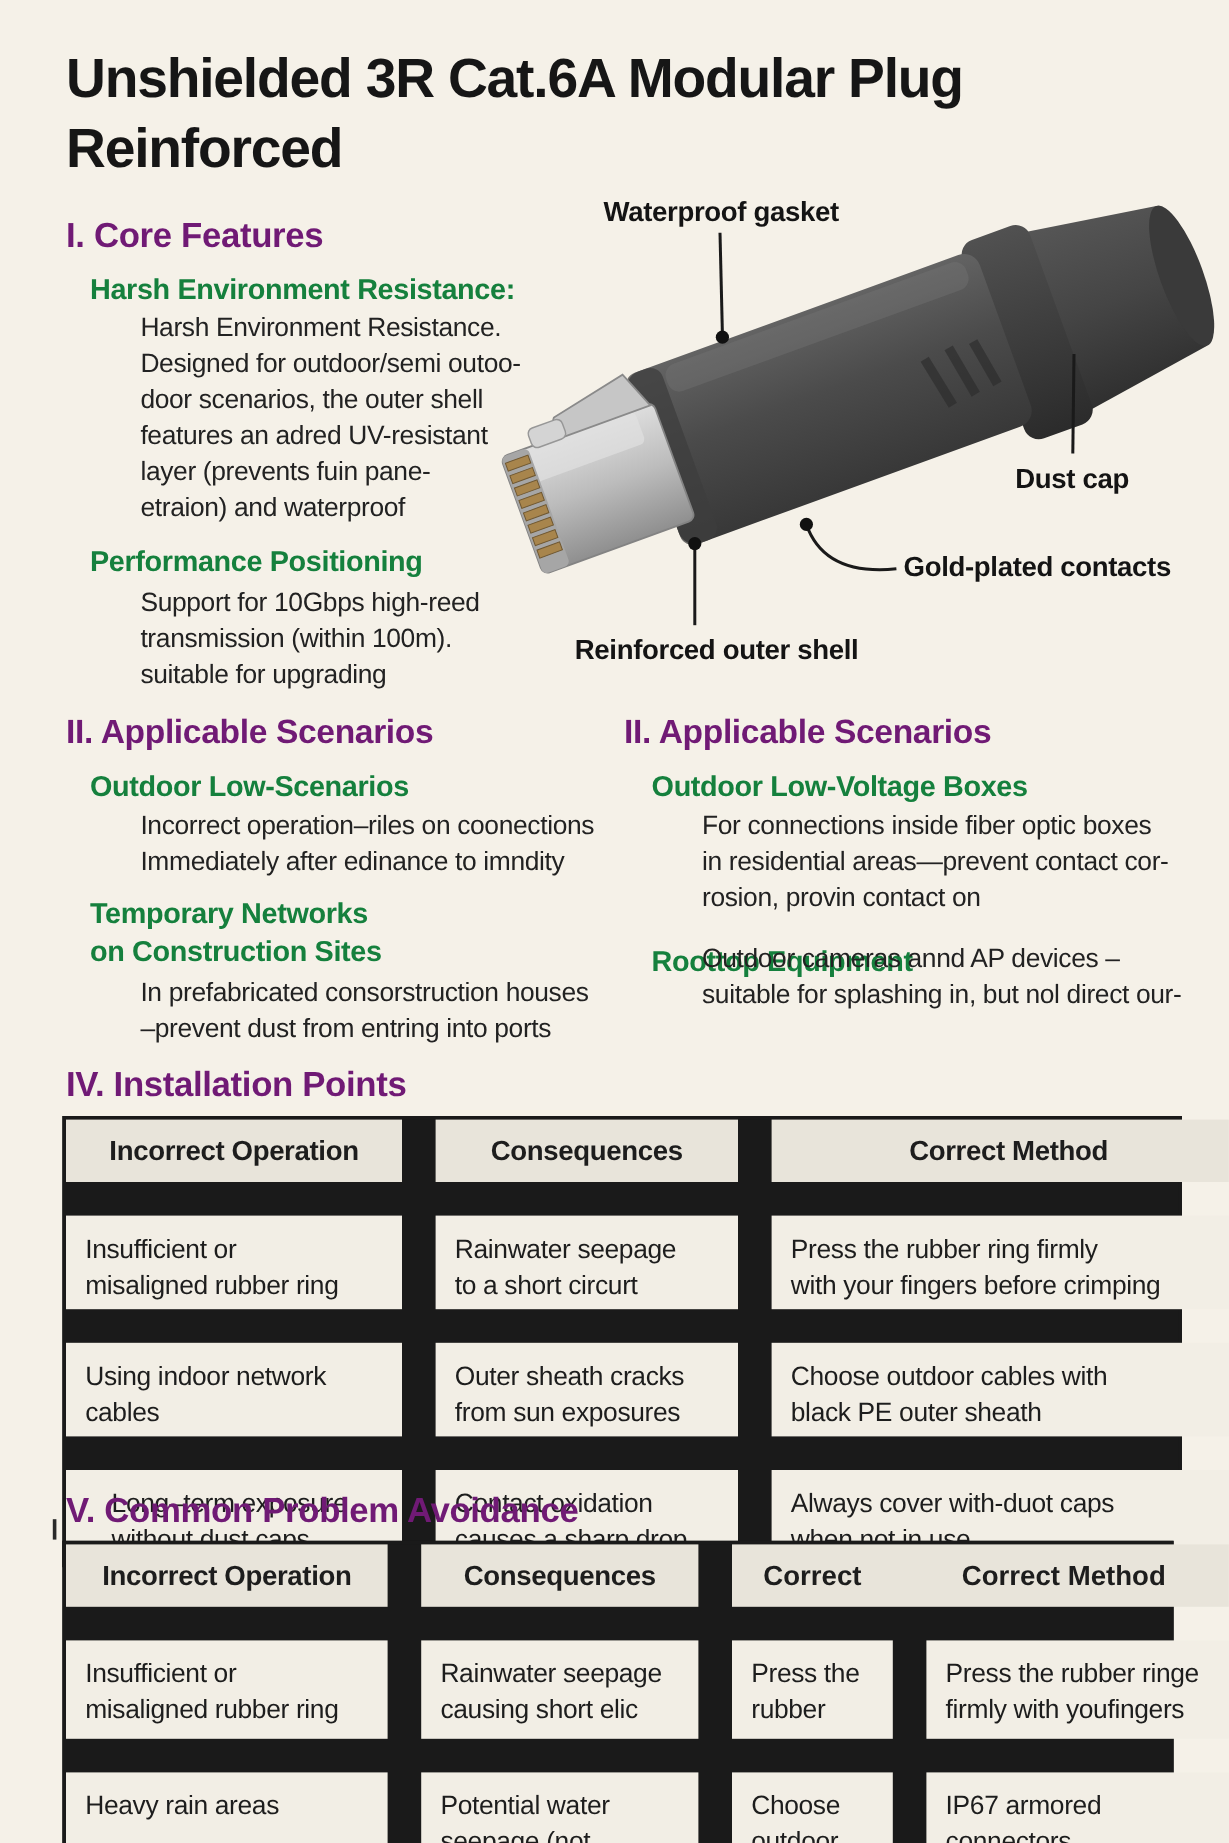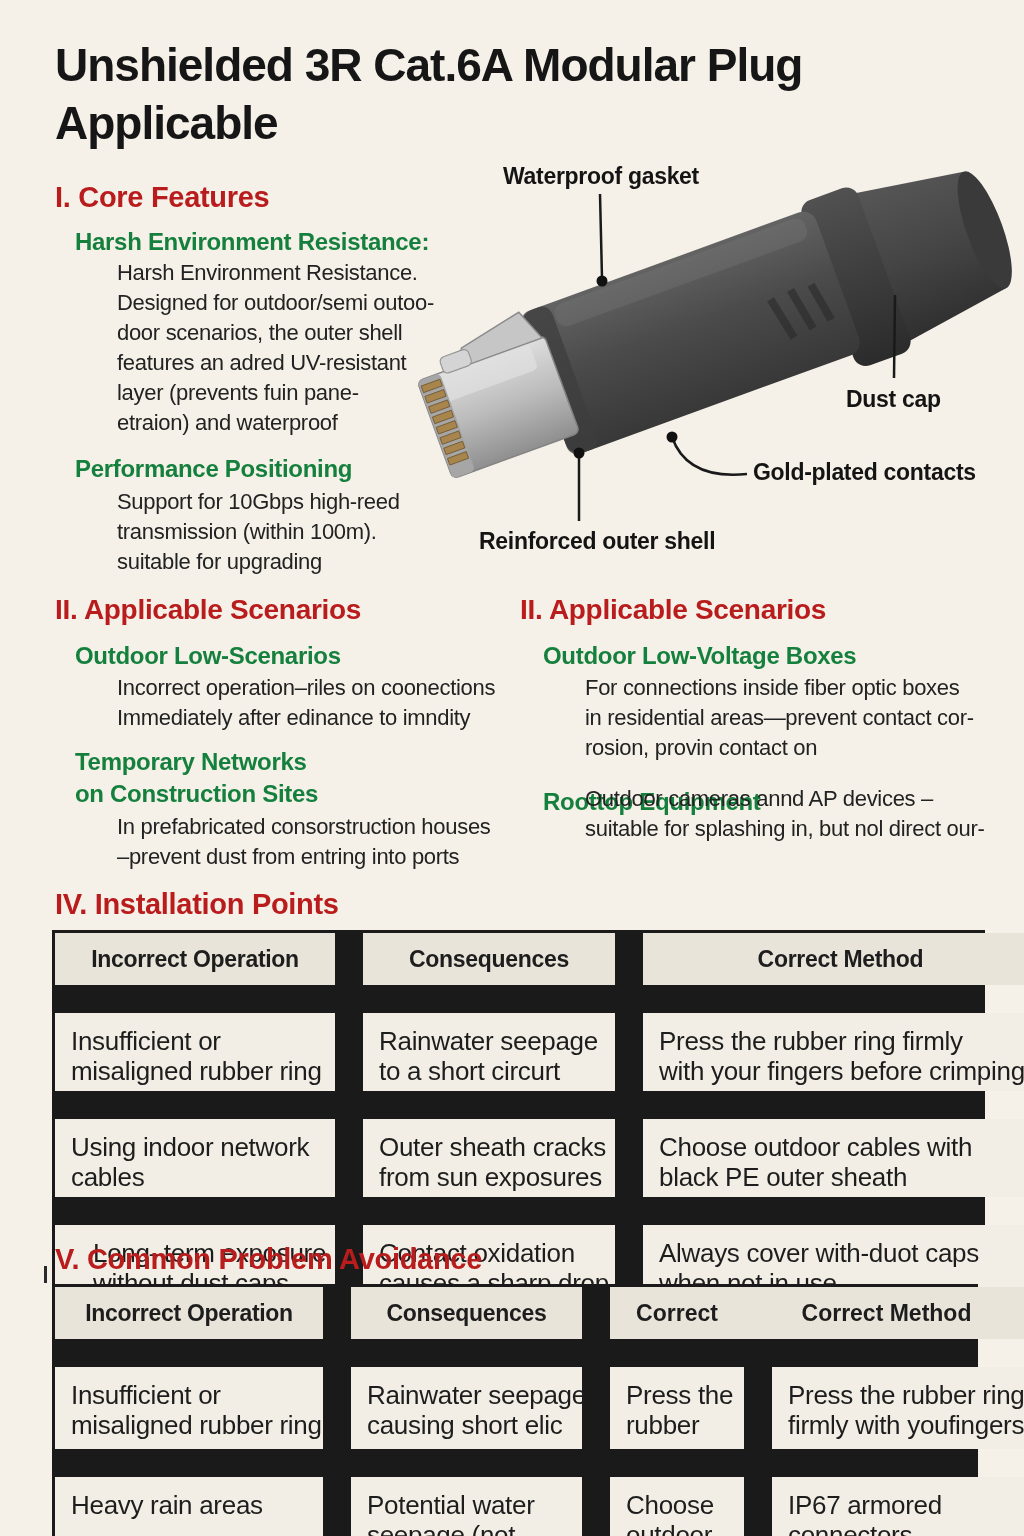--- a/index.html
+++ b/index.html
@@ -12,21 +12,21 @@
     overflow:hidden;
   }
   .abs { position:absolute; }
   .pre { white-space:pre; }
   .title {
     left:55px; top:36px; width:920px;
     font-size:46px; line-height:58px; font-weight:bold;
     letter-spacing:-1px; color:#161616;
   }
   .h-section {
-    font-size:28px; font-weight:bold; letter-spacing:-0.3px; color:#b91c1c;
+    font-size:28px; font-weight:bold; letter-spacing:-0.3px; color:#701a75;
   }
   .sub-title {
     font-size:24px; font-weight:bold; letter-spacing:-0.3px; color:#15803d;
     line-height:32px;
   }
   .body-text {
     font-size:22px; line-height:30px; letter-spacing:-0.3px; color:#222;margin-left:42px;
   }
   .callout-label {
     font-size:23px; font-weight:bold; letter-spacing:-0.3px; color:#141414;
@@ -37,21 +37,21 @@
     border:3px solid #1a1a1a;
     background:#1a1a1a;
     grid-gap:2px;
     gap:28px;
   }
   .tbl .cell {
     background:#f2eee5;
     display:flex;
     align-items:flex-start;
     padding:13px 16px 8px 16px;
-    font-size:26px; line-height:30px; letter-spacing:-0.3px;
+    font-size:22px; line-height:30px; letter-spacing:-0.3px;
   }
   .tbl .hcell {
     background:#e8e4da;
     justify-content:center;
     align-items:center;
     font-weight:bold;
     font-size:23px;
     padding:8px 6px;
   }
   .tbl-iv { grid-template-columns:280px 252px 395px; }
@@ -62,21 +62,21 @@
   }
   .hmerge span { text-align:center; }
   .tick {
     width:3px; height:17px; background:#2a2a2a;
   }
 </style>
 </head>
 <body>
 
 <div class="abs title pre">Unshielded 3R Cat.6A Modular Plug
-Applicable</div>
+Reinforced</div>
 
 <div class="abs h-section" style="left:55px; top:181px; font-size:29px;">I.  Core Features</div>
 
 <div class="abs sub-title" style="left:75px; top:226px;">Harsh Environment Resistance:</div>
 <div class="abs body-text pre" style="left:75px; top:258px;">Harsh Environment Resistance.
 Designed for outdoor/semi outoo-
 door scenarios, the outer shell
 features an adred UV-resistant
 layer (prevents fuin pane-
 etraion) and waterproof</div>

